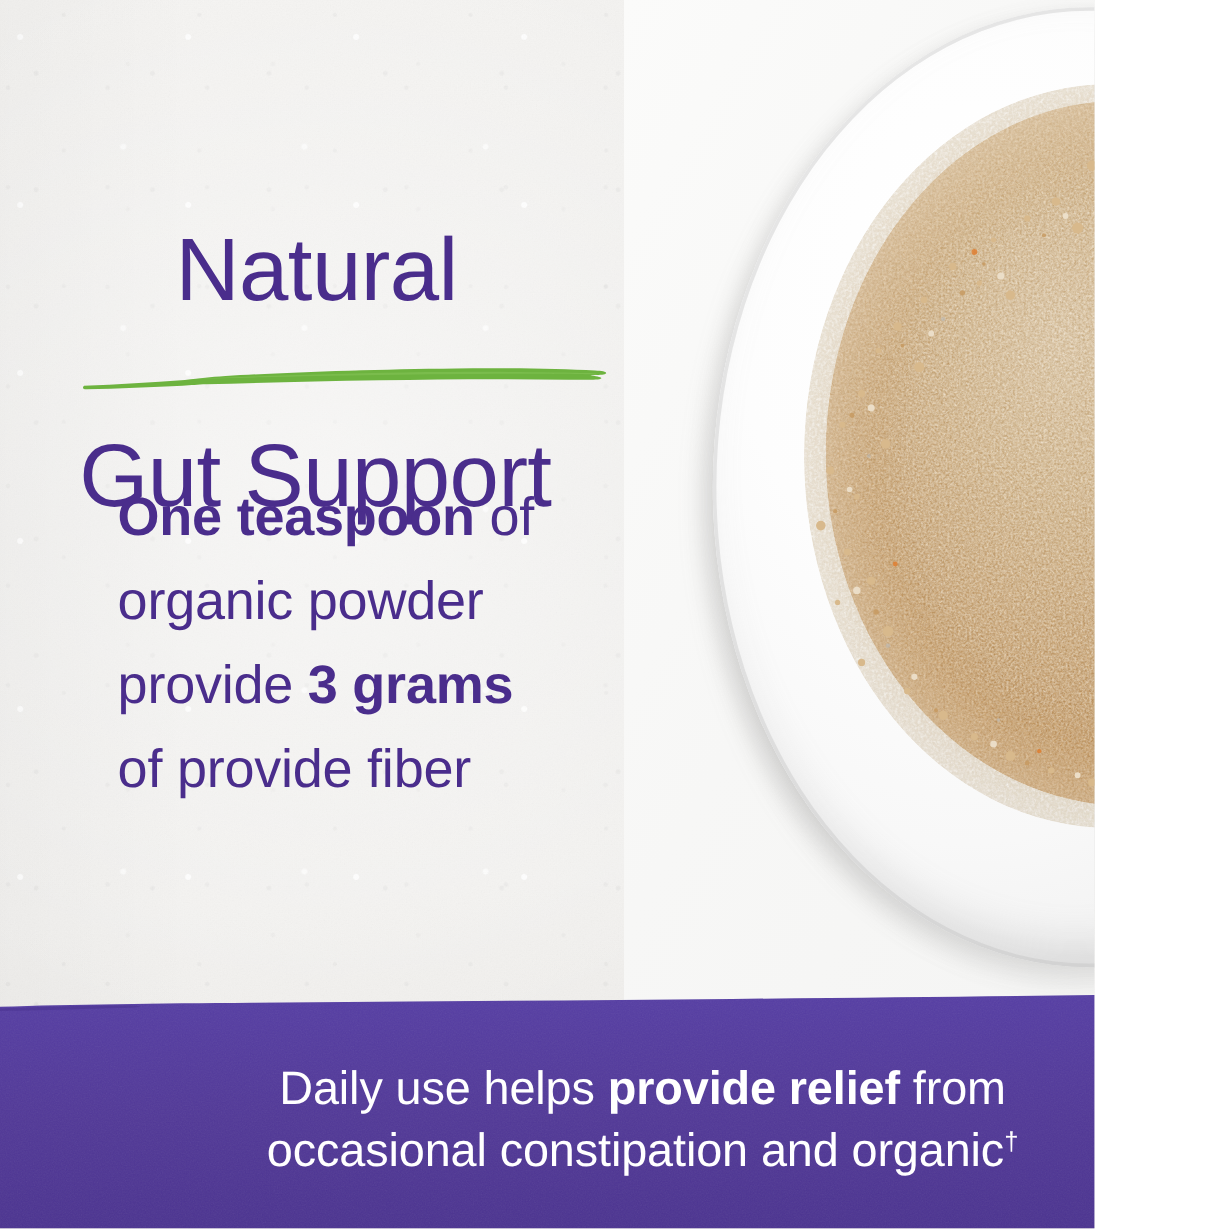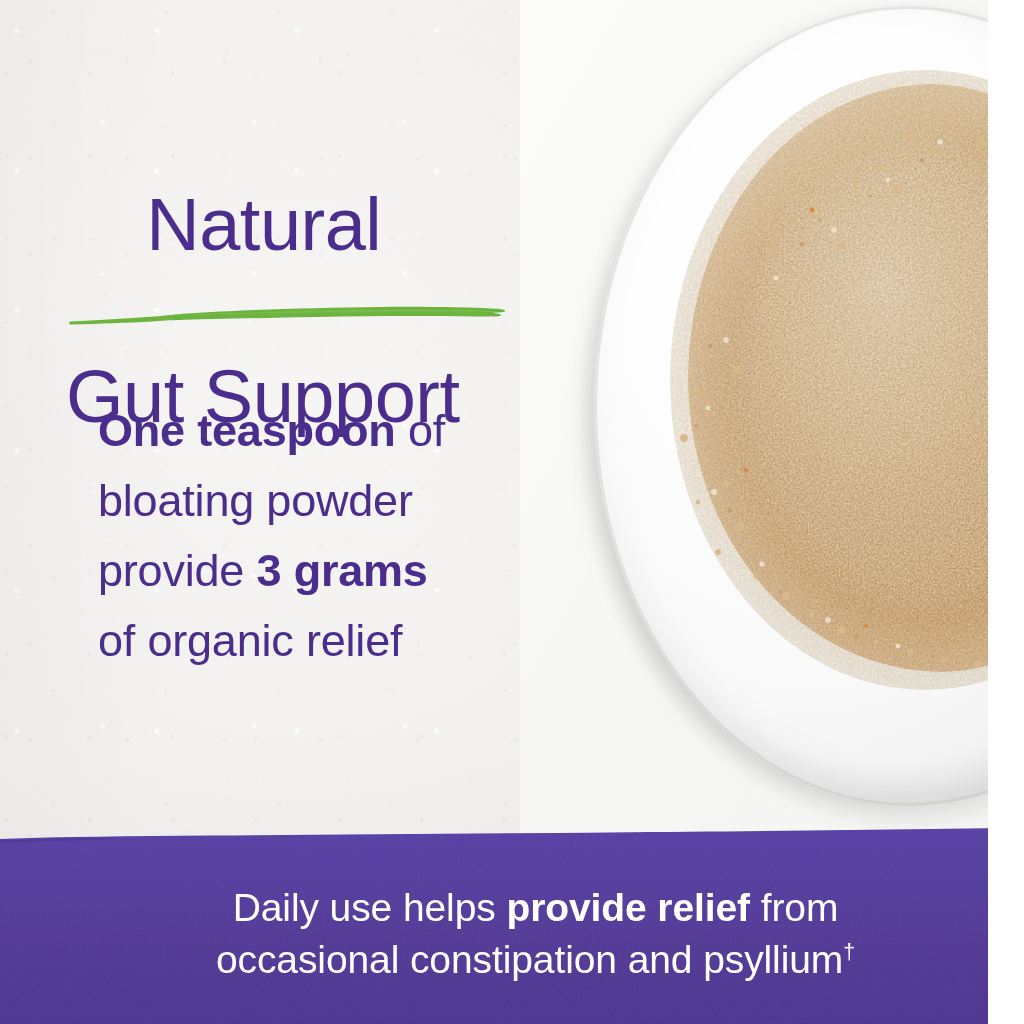--- a/index.html
+++ b/index.html
@@ -3,21 +3,21 @@
 <meta charset="utf-8">
 <title>Natural Gut Support</title>
 <style>
   html, body {
     margin: 0;
     padding: 0;
     background: #ffffff;
   }
   #canvas {
     position: relative;
-    width: 988px;
+    width: 912px;
     height: 1024px;
     overflow: hidden;
     background: #f1f0ee;
     font-family: "Liberation Sans", sans-serif;
     -webkit-font-smoothing: antialiased;
   }
 
   
   .paper {
     position: absolute;
@@ -374,23 +374,23 @@
              C352,19.6 300,20.0 248,20.9 C196,21.8 148,23.0 104,24.2
              C96,24.4 92,25.0 84,25.4 C60,26.6 30,27.8 4,28.4
              C1,28.5 0.4,27.2 2,25.5 Z" fill="#6db33f"></path>
     <path d="M96,19.8 C140,17.6 200,15.4 268,14.4 C330,13.5 388,13.8 424,14.9
              C428,15.0 430,15.5 429,16.2 C420,15.8 400,15.4 372,15.4
              C300,15.4 214,16.8 150,18.4 C128,18.9 110,19.4 96,19.8 Z" fill="#7dbd4f" opacity=".85"></path>
   </svg>
 
   <div class="body-copy">
     <span class="line"><b>One teaspoon</b><span> of</span></span>
-    <span class="line">bloating powder</span>
+    <span class="line">organic powder</span>
     <span class="line"><span>provide </span><b>3 grams</b></span>
-    <span class="line">of organic relief</span>
+    <span class="line">of provide fiber</span>
   </div>
 
   <div class="band">
     <svg width="1024" height="204" viewBox="0 0 1024 204" style="position:absolute;inset:0;" aria-hidden="true">
       <defs>
         <linearGradient id="bandg" x1="0" y1="0" x2="0" y2="1">
           <stop offset="0%" stop-color="#563ea5"></stop>
           <stop offset="55%" stop-color="#513897"></stop>
           <stop offset="100%" stop-color="#4b3390"></stop>
         </linearGradient>
@@ -413,17 +413,17 @@
         <rect width="1024" height="204" fill="url(#bandg)"></rect>
         <rect width="1024" height="204" filter="url(#bandnoise)"></rect>
       </g>
 
       <path d="M0,20.5 C22,19.6 54,18.6 92,18.0 C112,17.7 124,18.4 112,19.6
                C88,20.4 44,21.6 0,22.6 Z" fill="#4b3390" opacity=".55"></path>
     </svg>
 
     <div class="band-text">
       <span class="line"><span>Daily use helps </span><b>provide relief</b><span> from</span></span>
-      <span class="line"><span>occasional constipation and psyllium</span><sup>†</sup></span>
+      <span class="line"><span>occasional constipation and organic</span><sup>†</sup></span>
     </div>
   </div>
 
 </div>
 
 </body></html>

